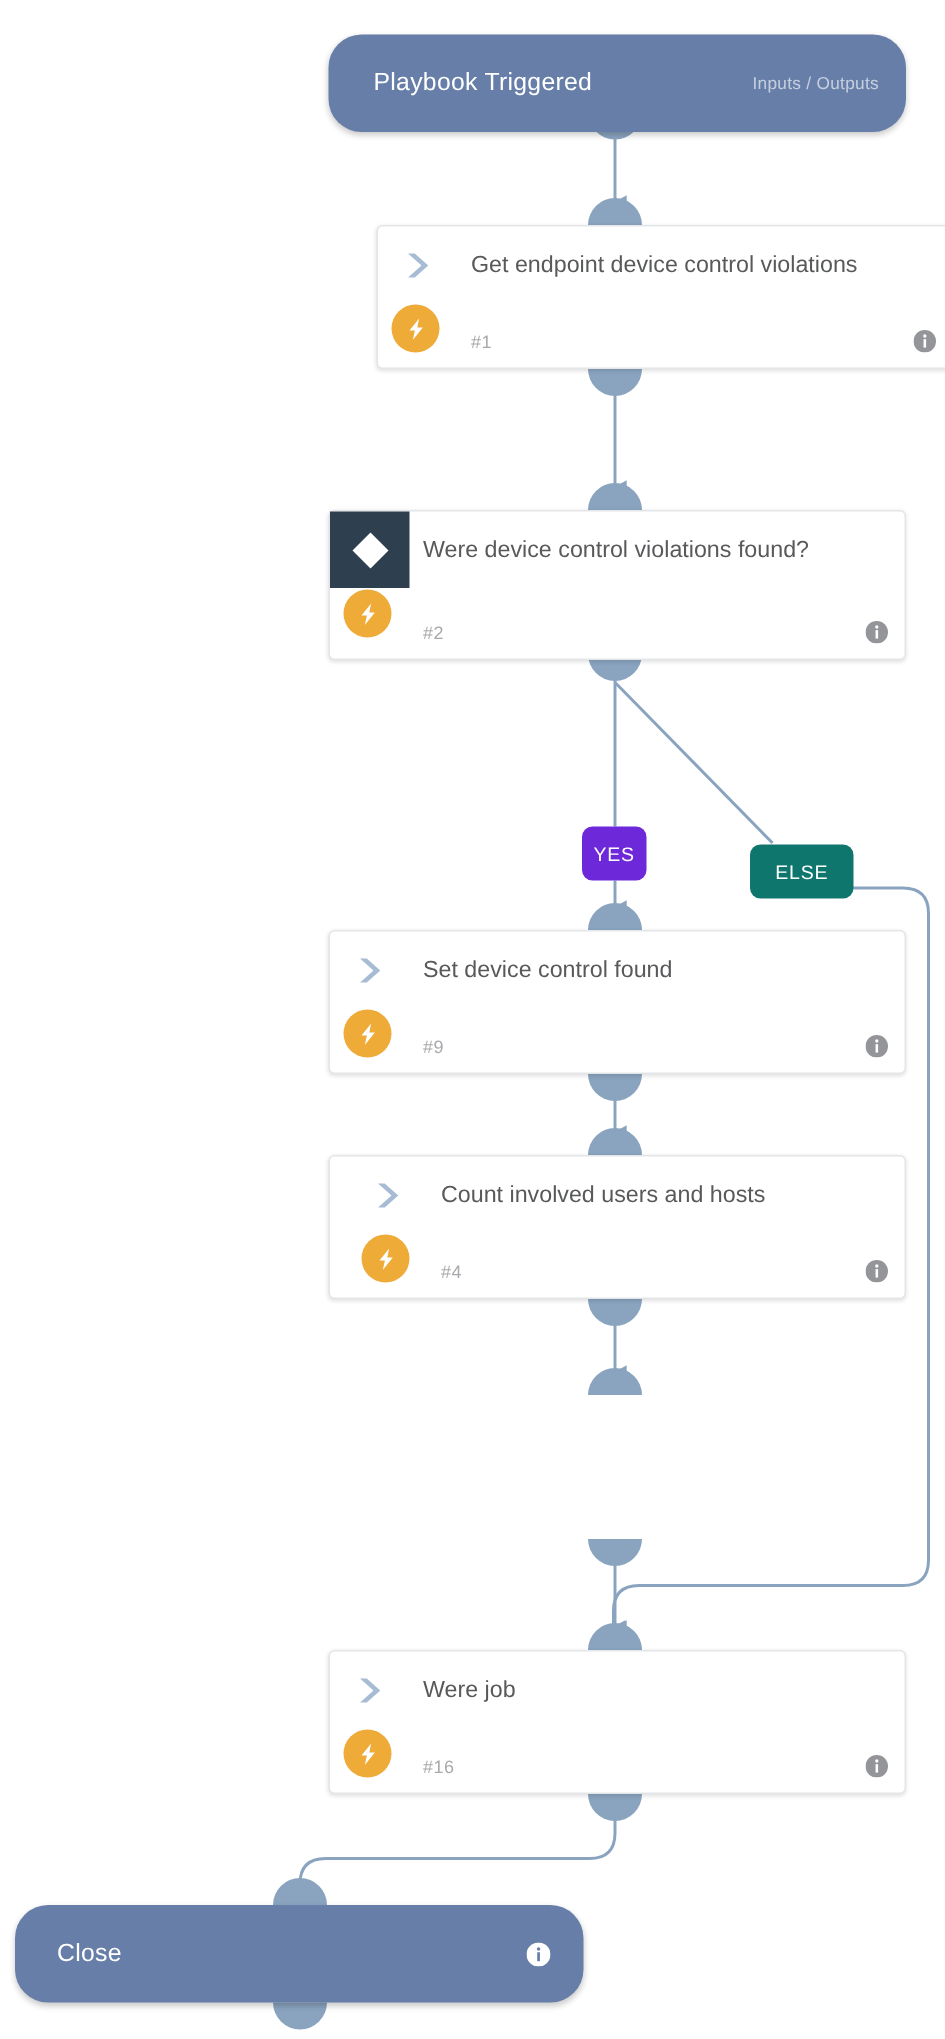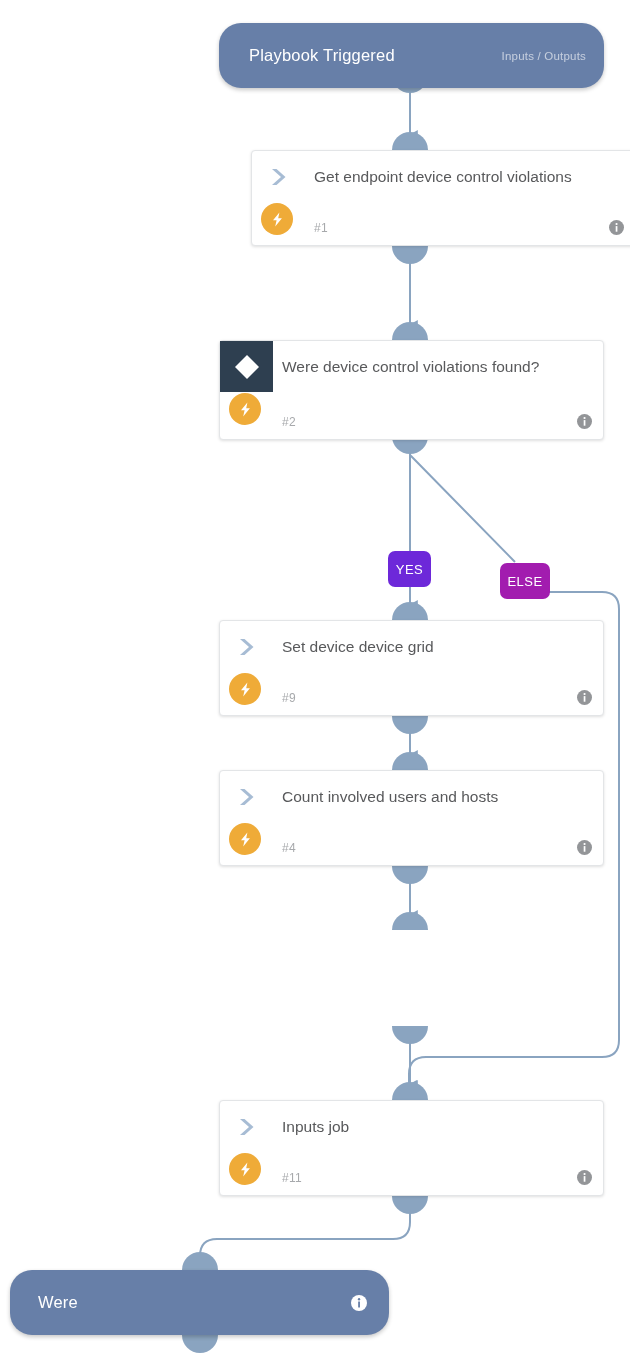--- a/index.html
+++ b/index.html
@@ -159,21 +159,21 @@
 
   .info-icon-light {
     width: 16px;
     height: 16px;
   }
 
   
   #node-1  { top: 150px;  height: 96px; margin-left: 32px; }
   #node-2  { top: 340px;  height: 100px; }
   #node-9  { top: 620px;  height: 96px; }
-  #node-12 { top: 770px;  height: 96px; }
+  #node-12 { top: 770px;  height: 96px; padding-left: 12px; }
   #node-10 { top: 930px;  height: 96px; }
   #node-11 { top: 1100px; height: 96px; }
 
   
   .branch-badge {
     position: absolute;
     z-index: 4;
     border-radius: 7px;
     display: flex;
     align-items: center;
@@ -185,23 +185,23 @@
   #badge-yes {
     left: 388px;
     top: 551px;
     width: 43px;
     height: 36px;
     background: #6d28d9;
   }
   #badge-else {
     left: 500px;
     top: 563px;
-    width: 50px;
+    width: 69px;
     height: 36px;
-    background: #a21caf;
+    background: #0f766e;
   }
 </style>
 </head>
 <body>
 
 <div id="canvas">
 
   <svg id="wires" viewBox="0 0 630 1359" width="630" height="1359">
     <defs>
       <marker id="arw" markerWidth="12" markerHeight="10" refX="5.5" refY="8.4" orient="auto" markerUnits="userSpaceOnUse">
@@ -322,21 +322,21 @@
       <span class="card-icon chevron-icon">
         <svg width="21" height="20" viewBox="0 0 21 20">
           <path d="M4 2 L13 10 L4 18 L8.5 18 L17.5 10 L8.5 2 Z" fill="#a7bcd4"></path>
         </svg>
       </span>
       <span class="bolt-badge">
         <svg width="17" height="17" viewBox="0 0 17 17">
           <path d="M10.4 1.4 L4.0 9.3 L7.6 9.3 L6.2 15.6 L12.9 7.3 L9.2 7.3 Z" fill="#ffffff"></path>
         </svg>
       </span>
-      <div class="card-title">Set device device grid</div>
+      <div class="card-title">Set device control found</div>
       <div class="card-id">#9</div>
       <span class="info-icon">
         <svg width="15" height="15" viewBox="0 0 15 15">
           <circle cx="7.5" cy="7.5" r="7.5" fill="#939598"></circle>
           <rect x="6.7" y="6.1" width="1.7" height="5.6" fill="#ffffff"></rect>
           <circle cx="7.55" cy="4.0" r="1.1" fill="#ffffff"></circle>
         </svg>
       </span>
     </div>
   </div>
@@ -371,34 +371,34 @@
       <span class="card-icon chevron-icon">
         <svg width="21" height="20" viewBox="0 0 21 20">
           <path d="M4 2 L13 10 L4 18 L8.5 18 L17.5 10 L8.5 2 Z" fill="#a7bcd4"></path>
         </svg>
       </span>
       <span class="bolt-badge">
         <svg width="17" height="17" viewBox="0 0 17 17">
           <path d="M10.4 1.4 L4.0 9.3 L7.6 9.3 L6.2 15.6 L12.9 7.3 L9.2 7.3 Z" fill="#ffffff"></path>
         </svg>
       </span>
-      <div class="card-title">Inputs job</div>
-      <div class="card-id">#11</div>
+      <div class="card-title">Were job</div>
+      <div class="card-id">#16</div>
       <span class="info-icon">
         <svg width="15" height="15" viewBox="0 0 15 15">
           <circle cx="7.5" cy="7.5" r="7.5" fill="#939598"></circle>
           <rect x="6.7" y="6.1" width="1.7" height="5.6" fill="#ffffff"></rect>
           <circle cx="7.55" cy="4.0" r="1.1" fill="#ffffff"></circle>
         </svg>
       </span>
     </div>
   </div>
 
   <div class="node pill" id="node-done">
-    <span class="pill-title">Were</span>
+    <span class="pill-title">Close</span>
     <span class="info-icon-light" style="margin-left:auto;">
       <svg width="16" height="16" viewBox="0 0 15 15">
         <circle cx="7.5" cy="7.5" r="7.5" fill="#ffffff"></circle>
         <rect x="6.7" y="6.1" width="1.7" height="5.6" fill="#677fa8"></rect>
         <circle cx="7.55" cy="4.0" r="1.1" fill="#677fa8"></circle>
       </svg>
     </span>
   </div>
 
 </div>

